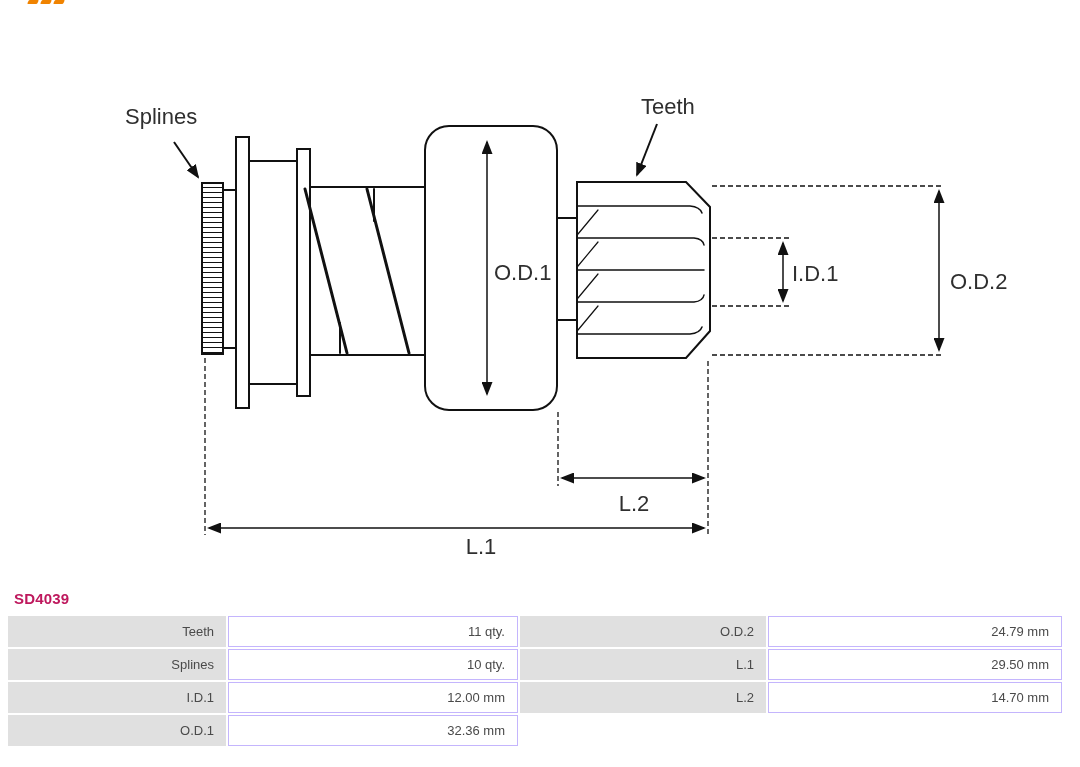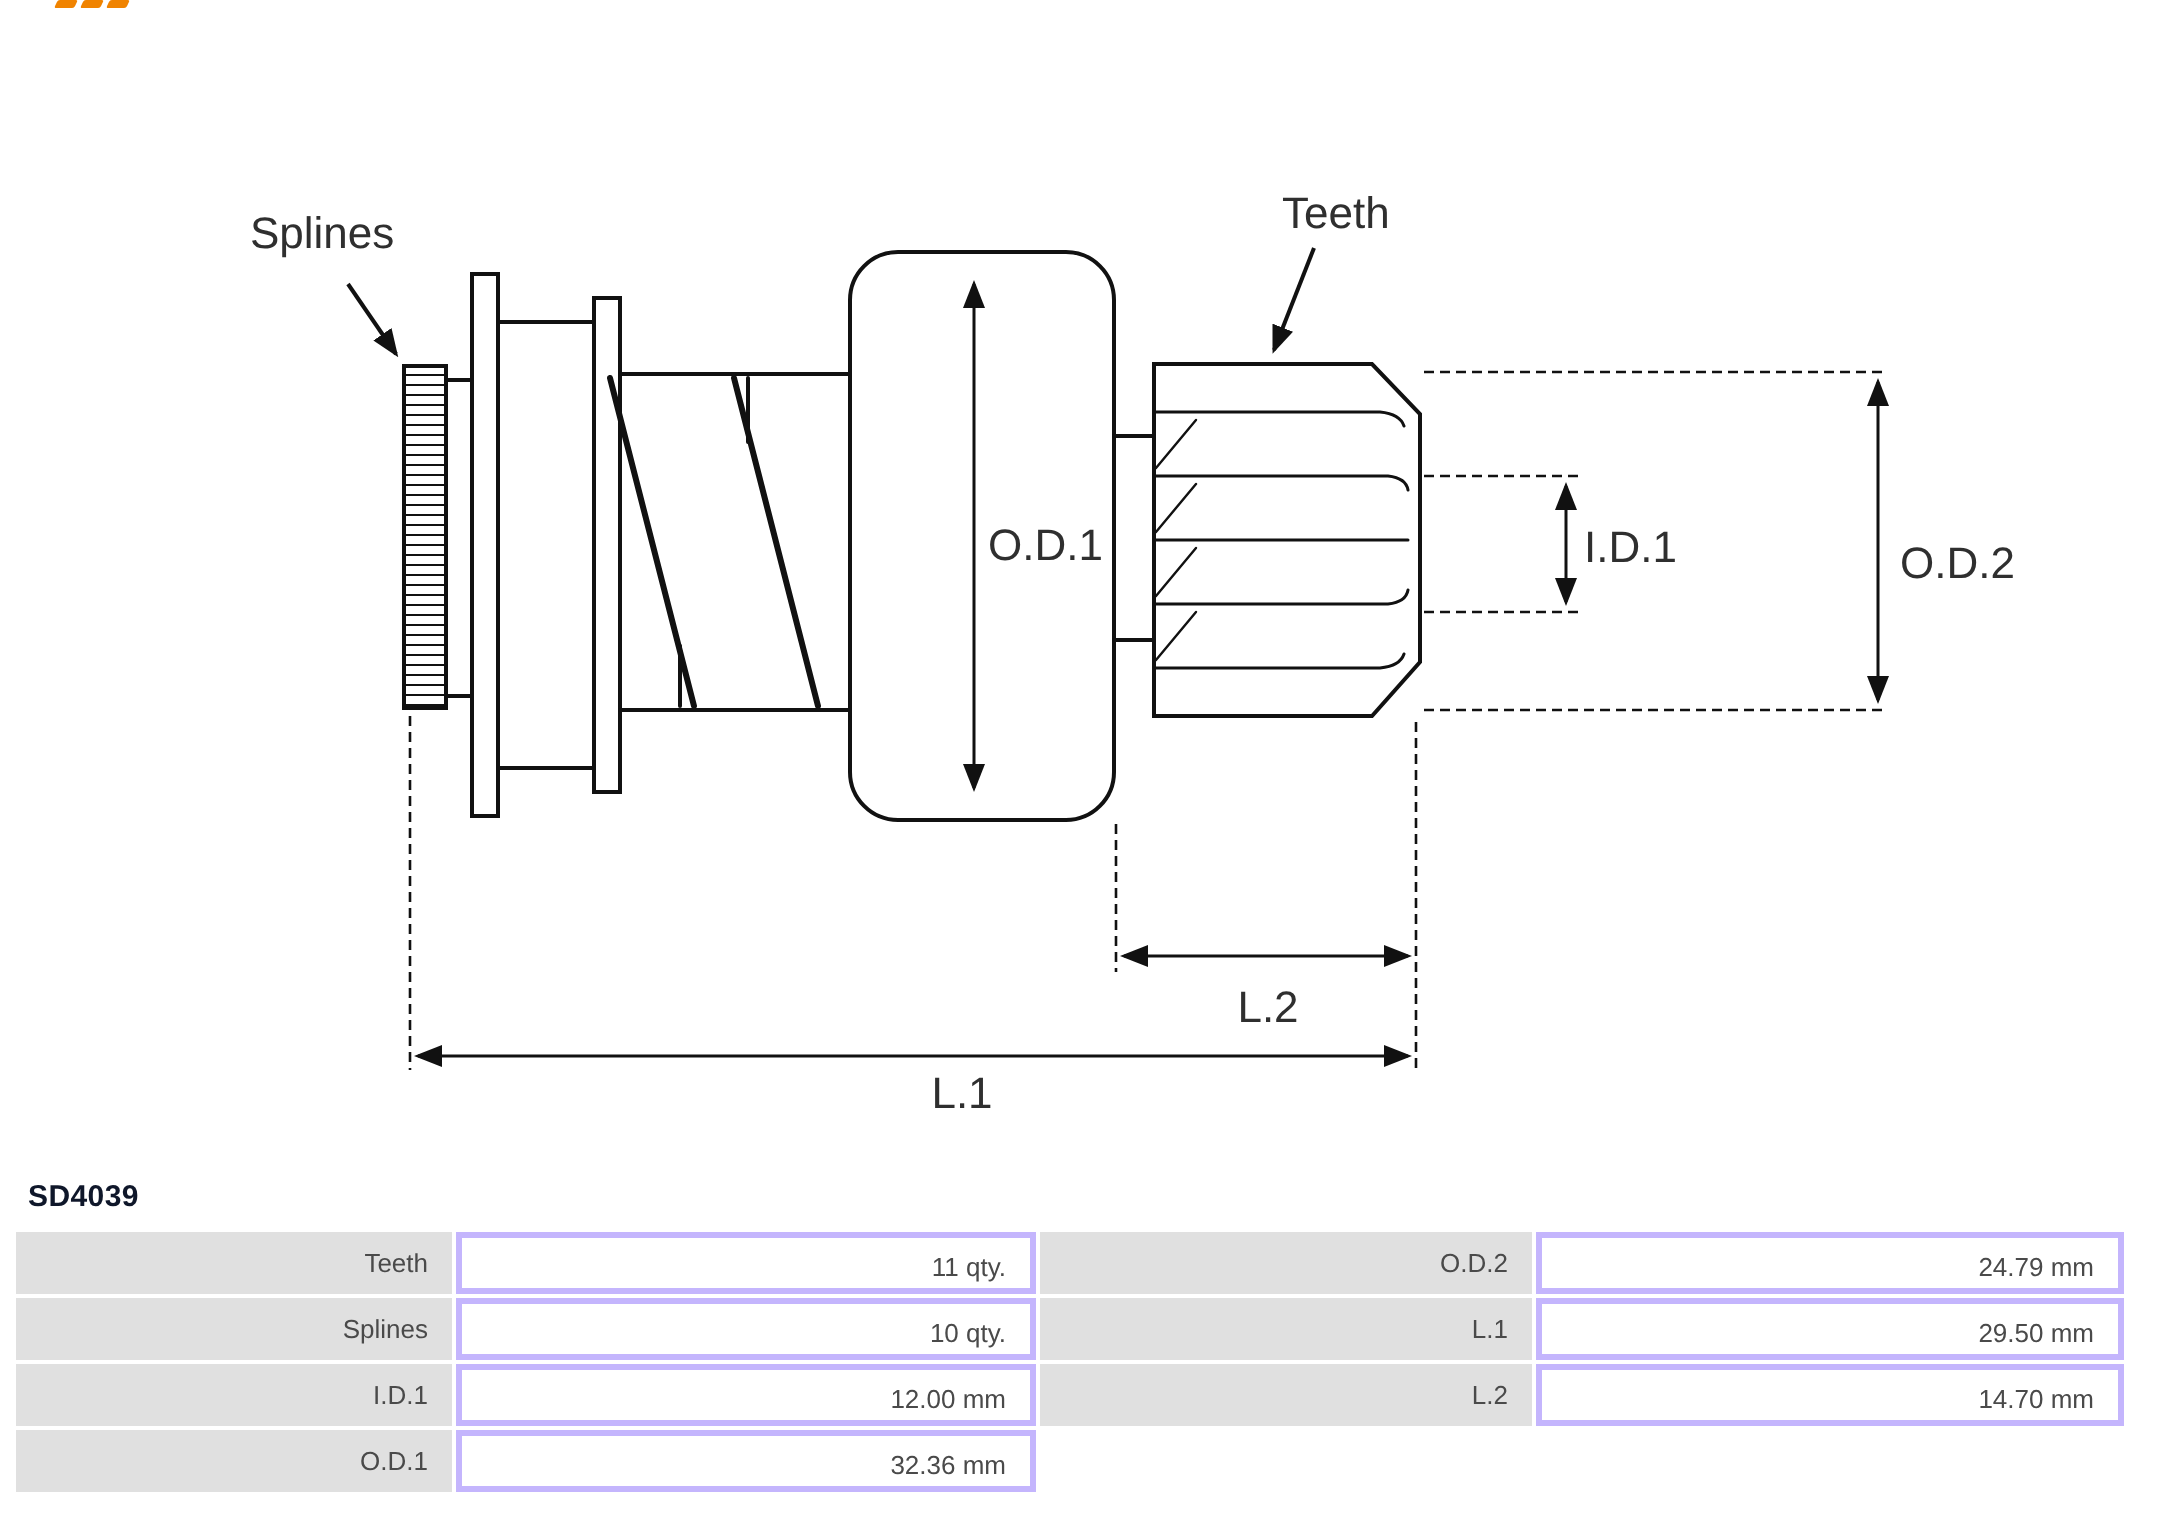--- a/index.html
+++ b/index.html
@@ -39,21 +39,21 @@
   }
   svg text {
     font-family: "Liberation Sans", sans-serif;
     fill: #2f2f2f;
   }
 
   .part-number {
     margin: 12px 0 9px 14px;
     font-size: 15px;
     font-weight: 700;
-    color: #0f172a;
+    color: #be185d;
     letter-spacing: 0.2px;
   }
 
   .spec-table {
     margin: 0 18px 0 8px;
   }
   .spec-row {
     display: grid;
     grid-template-columns: 218px 290px 246px 1fr;
     column-gap: 2px;
@@ -67,21 +67,21 @@
     text-align: right;
     padding: 0 12px;
     box-sizing: border-box;
     white-space: nowrap;
   }
   .cell.label {
     background: #e0e0e0;
   }
   .cell.value {
     background: #ffffff;
-    border: 3px solid #c4b5fd;
+    border: 1px solid #c4b5fd;
     line-height: 29px;
   }
 </style>
 </head>
 <body>
 
 <div class="logo-fragment">
     <i></i>
     <i></i>
     <i></i>

